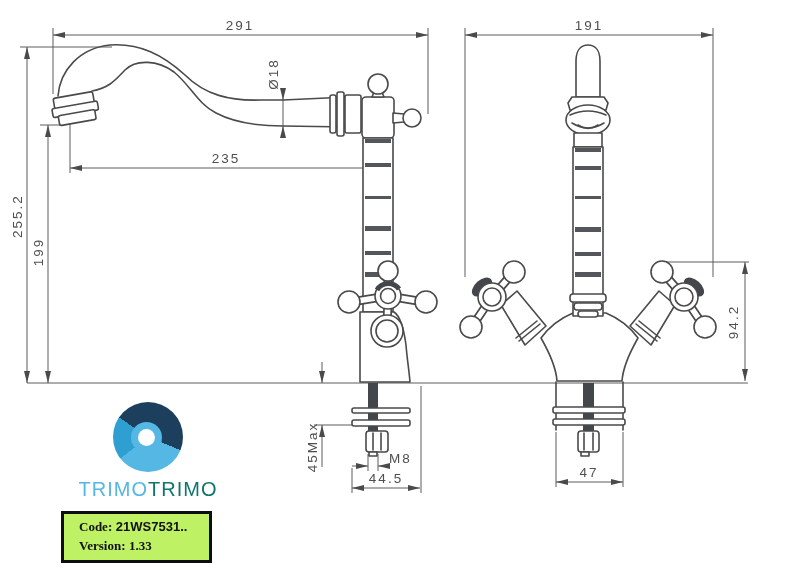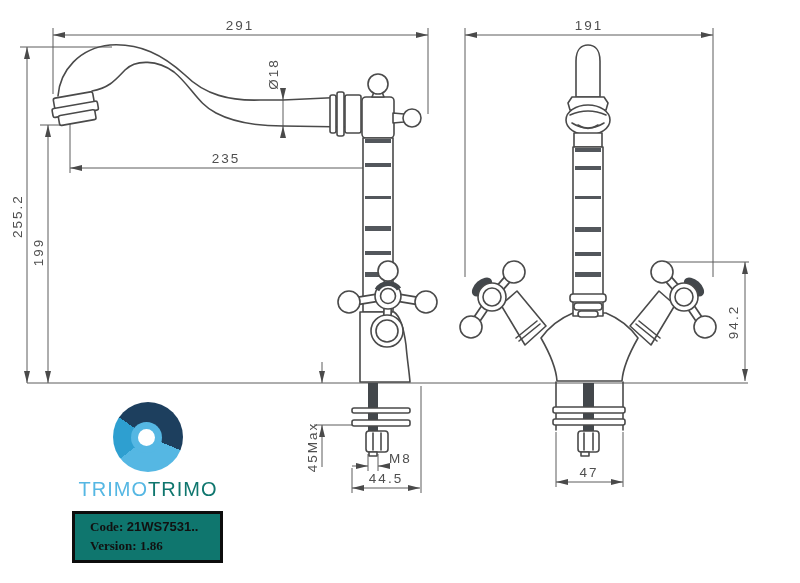--- a/index.html
+++ b/index.html
@@ -23,22 +23,22 @@
   .swirl{position:relative;width:70px;height:70px;margin:0 auto;border-radius:50%;
      background:conic-gradient(from 0deg,#1d3f5e 0deg 112deg,#55b7e3 112deg 232deg,
                 #2e9fd0 232deg 304deg,#1d3f5e 304deg 360deg);}
   .swirl-hole{position:absolute;left:25px;top:27px;width:17px;height:17px;border-radius:50%;
      background:#ffffff;box-shadow:0 0 0 7px #55b7e3;}
   .logo-words{margin-top:6px;font-size:20px;letter-spacing:1px;font-weight:400;}
   .w-aqua{color:#55b7e3;}
   .w-trimo{color:#0f766e;}
 
   
-  .info-box{position:absolute;left:72px;top:511px;width:130px;height:43px;
-     border:3px solid #0d0d0d;background:#0f766e;padding:3px 0 0 15px;line-height:19px;}
+  .info-box{position:absolute;left:61px;top:511px;width:130px;height:43px;
+     border:3px solid #0d0d0d;background:#bef264;padding:3px 0 0 15px;line-height:19px;}
   .info-row{white-space:nowrap;font-size:13px;}
   .lbl{font-family:"Liberation Serif",serif;font-weight:bold;color:#111;}
   .val-sans{font-family:"Liberation Sans",sans-serif;font-weight:bold;color:#111;}
   .val-serif{font-family:"Liberation Serif",serif;font-weight:bold;color:#111;}
 </style>
 </head>
 <body>
 
 <div class="canvas">
 
@@ -284,17 +284,17 @@
   </div>
 </div>
 
 <div class="info-box">
   <div class="info-row">
     <span class="lbl">Code:</span>
     <span class="val-sans">21WS7531..</span>
   </div>
   <div class="info-row">
     <span class="lbl">Version:</span>
-    <span class="val-serif">1.86</span>
+    <span class="val-serif">1.33</span>
   </div>
 </div>
 
 </div>
 
 </body></html>

